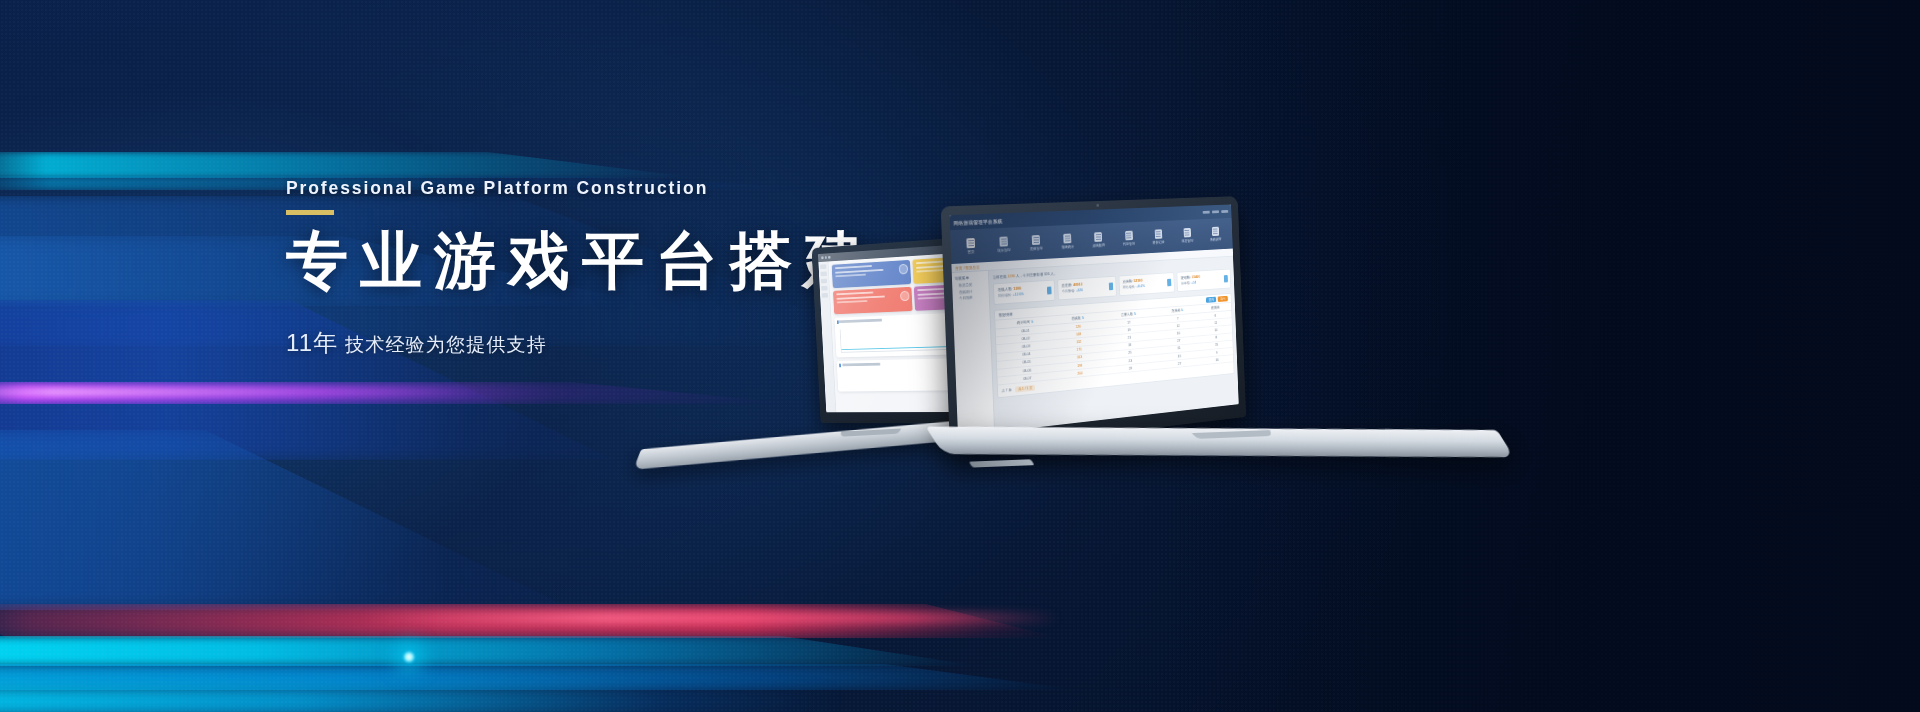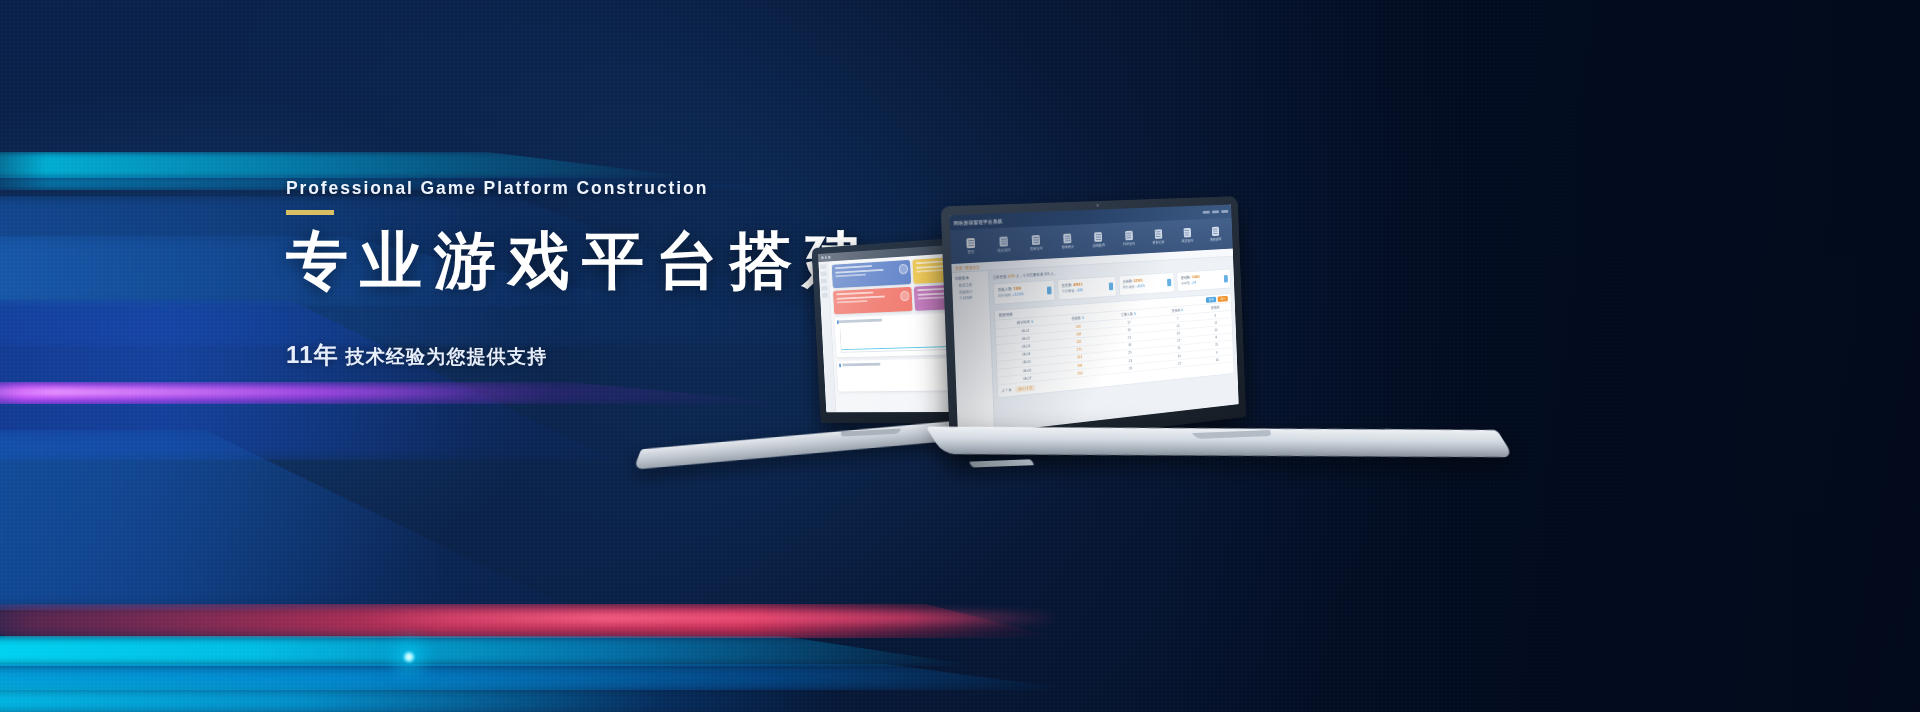--- a/index.html
+++ b/index.html
@@ -171,27 +171,26 @@
     color:#ffffff;
     font-size:20px;
     font-weight:bold;
     letter-spacing:2px;
     padding:5px 15px 6px 15px;
     white-space:nowrap;
     box-shadow:0 2px 10px rgba(200,10,30,0.4);
   }
 
   .subline {
-    margin-top:44px;
+    margin-top:32px;
     color:#e7eefb;
     font-size:19px;
     letter-spacing:1.2px;
     white-space:nowrap;
     text-shadow:0 1px 6px rgba(0,0,0,0.4);
-    font-weight:bold;
   }
   .subline .yr { font-size:24px; }
 
   
   .laptop { position:absolute; }
 
   
   #laptop-back {
     left:636px; top:246px; width:470px; height:212px;
     transform:rotate(-3.0deg);

